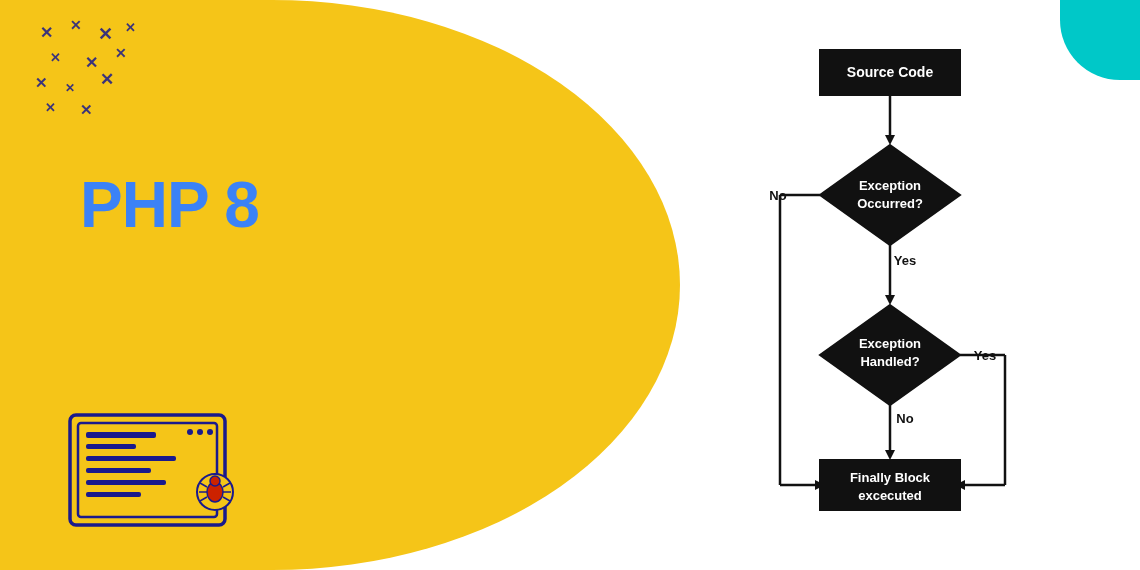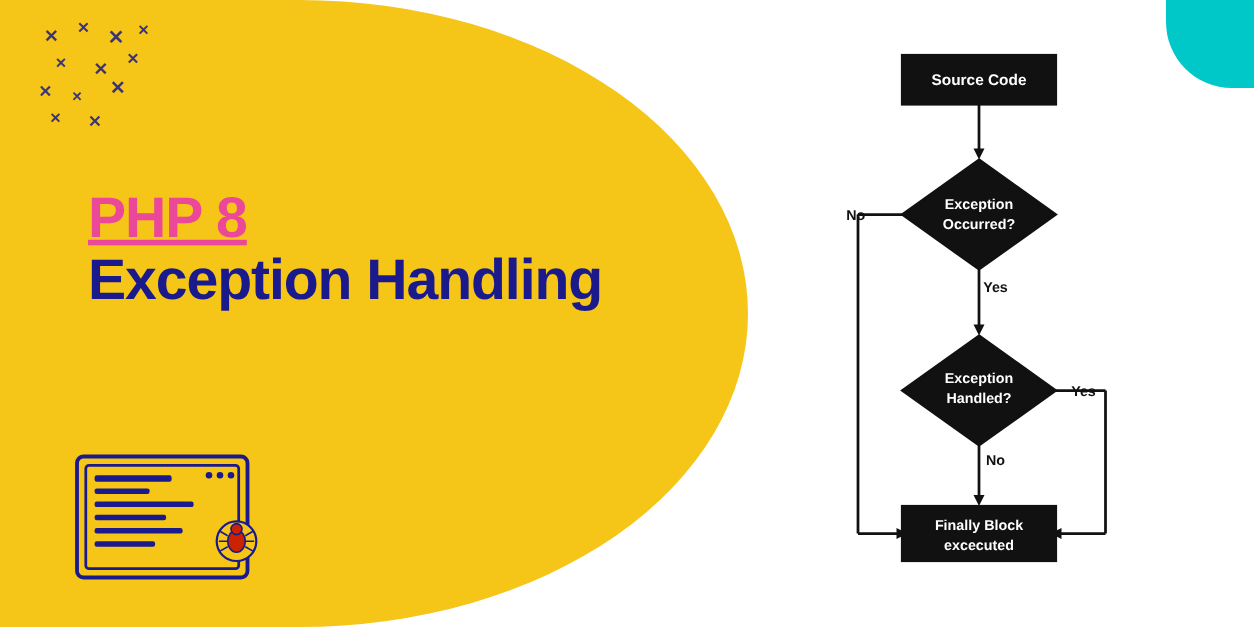--- a/index.html
+++ b/index.html
@@ -46,26 +46,25 @@
 
     
     .title-container {
       position: absolute;
       left: 80px;
       top: 170px;
       z-index: 2;
     }
 
     .title-line1 {
-      font-size: 52px;
+      font-size: 64px;
       font-weight: 900;
-      color: #ec4899;
+      color: #3b82f6;
       line-height: 1.1;
       letter-spacing: -1px;
-      text-decoration: underline;
     }
 
     .title-line2 {
       font-size: 52px;
       font-weight: 900;
       color: #1a1a8c;
       line-height: 1.1;
       letter-spacing: -1px;
     }
 
@@ -120,21 +119,20 @@
       <text x="70" y="65" font-size="17" font-weight="bold">✕</text>
 
       <text x="15" y="92" font-size="13" font-weight="bold">✕</text>
       <text x="50" y="95" font-size="15" font-weight="bold">✕</text>
     </g>
   </svg>
 </div>
 
 <div class="title-container">
   <div class="title-line1">PHP 8</div>
-  <div class="title-line2">Exception Handling</div>
 </div>
 
 <div class="computer-illustration">
   <svg viewBox="0 0 200 145" width="200" height="145">
 
     <rect x="10" y="5" width="155" height="110" rx="6" ry="6" fill="none" stroke="#1a1a8c" stroke-width="3.5"></rect>
 
     <rect x="18" y="13" width="139" height="94" rx="3" ry="3" fill="none" stroke="#1a1a8c" stroke-width="2.5"></rect>
 
     <rect x="26" y="22" width="70" height="6" rx="2" fill="#1a1a8c"></rect>

